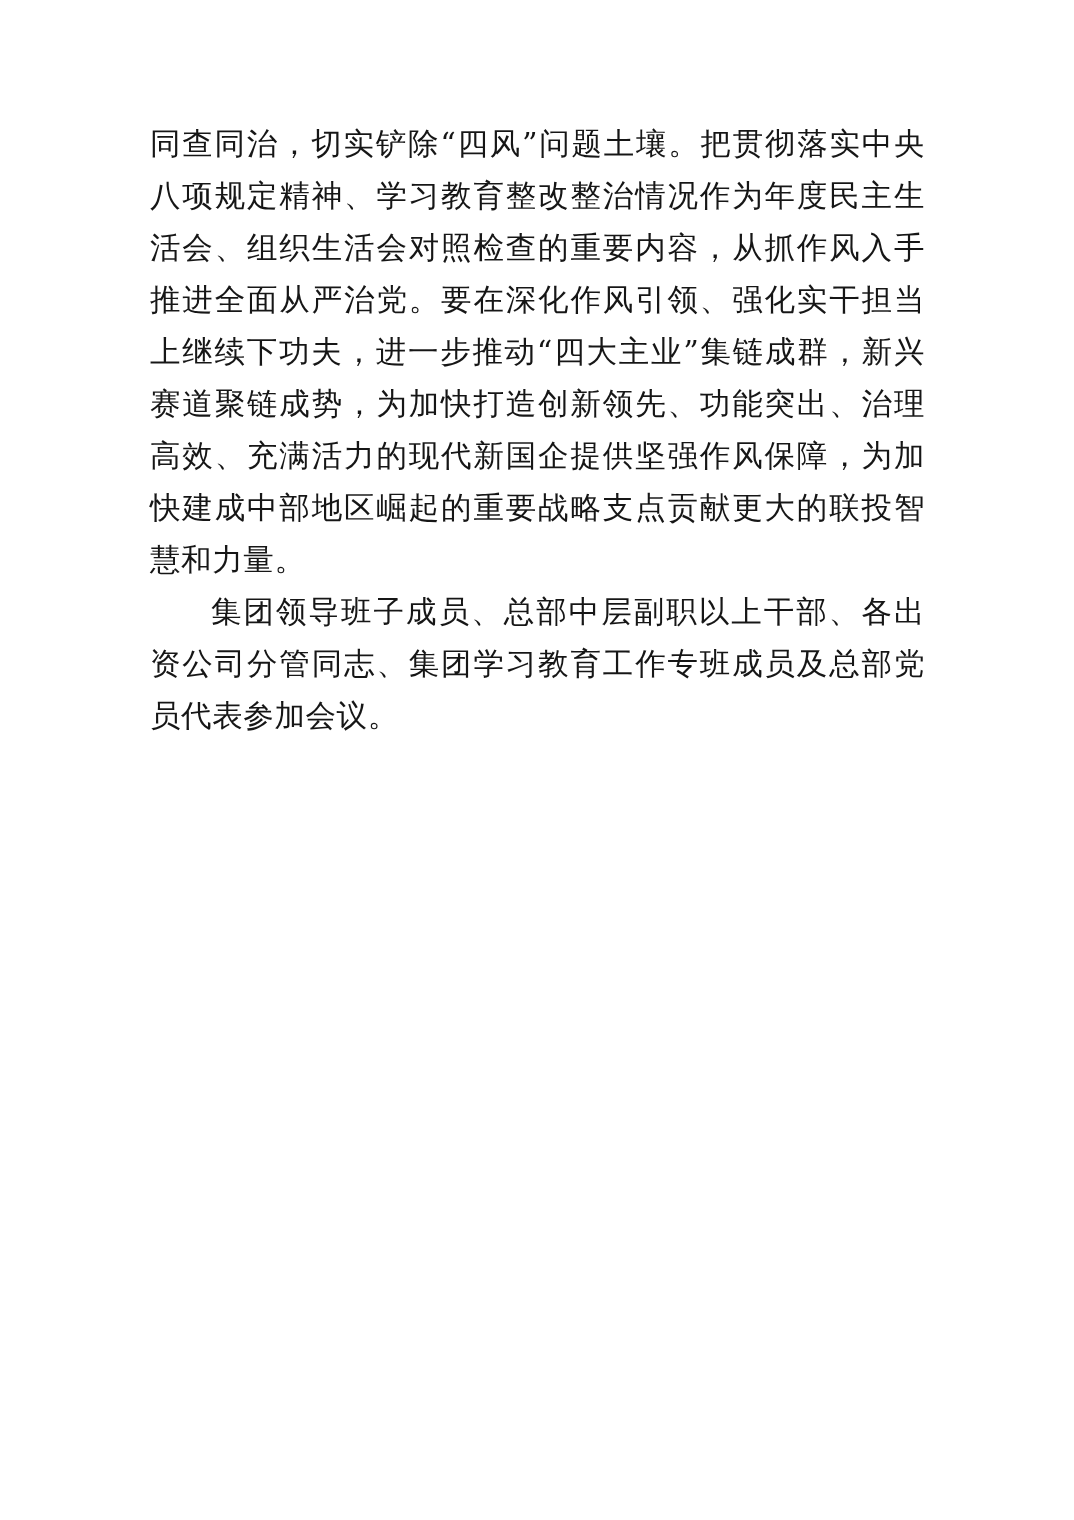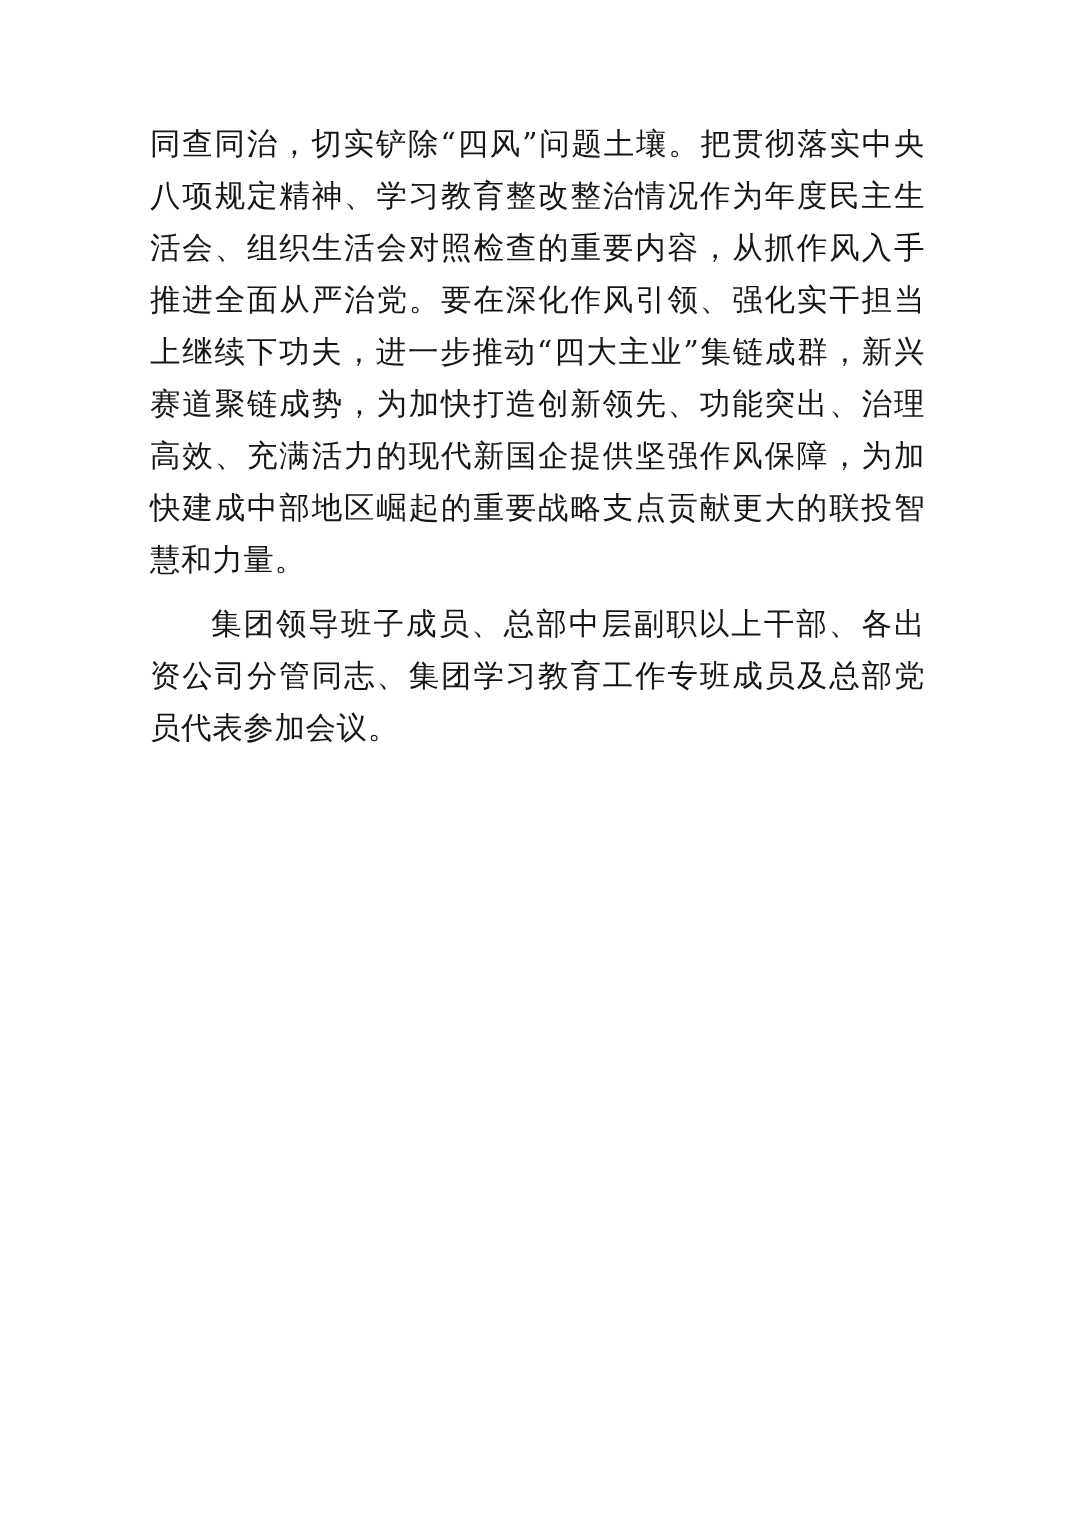--- a/index.html
+++ b/index.html
@@ -29,21 +29,21 @@
     text-align: justify;
     text-justify: inter-ideograph;
     letter-spacing: 0.6px;
     margin: 0 0 0 0;
     color: #161616;
   }
   .para.indent {
     text-indent: 61px;
   }
   .para + .para {
-    margin-top: 12px;
+    margin-top: 0px;
   }
   .footer {
     position: absolute;
     left: 0;
     right: 0;
     top: 1405px;
     text-align: center;
     font-size: 27px;
     letter-spacing: 2px;
     color: #161616;

